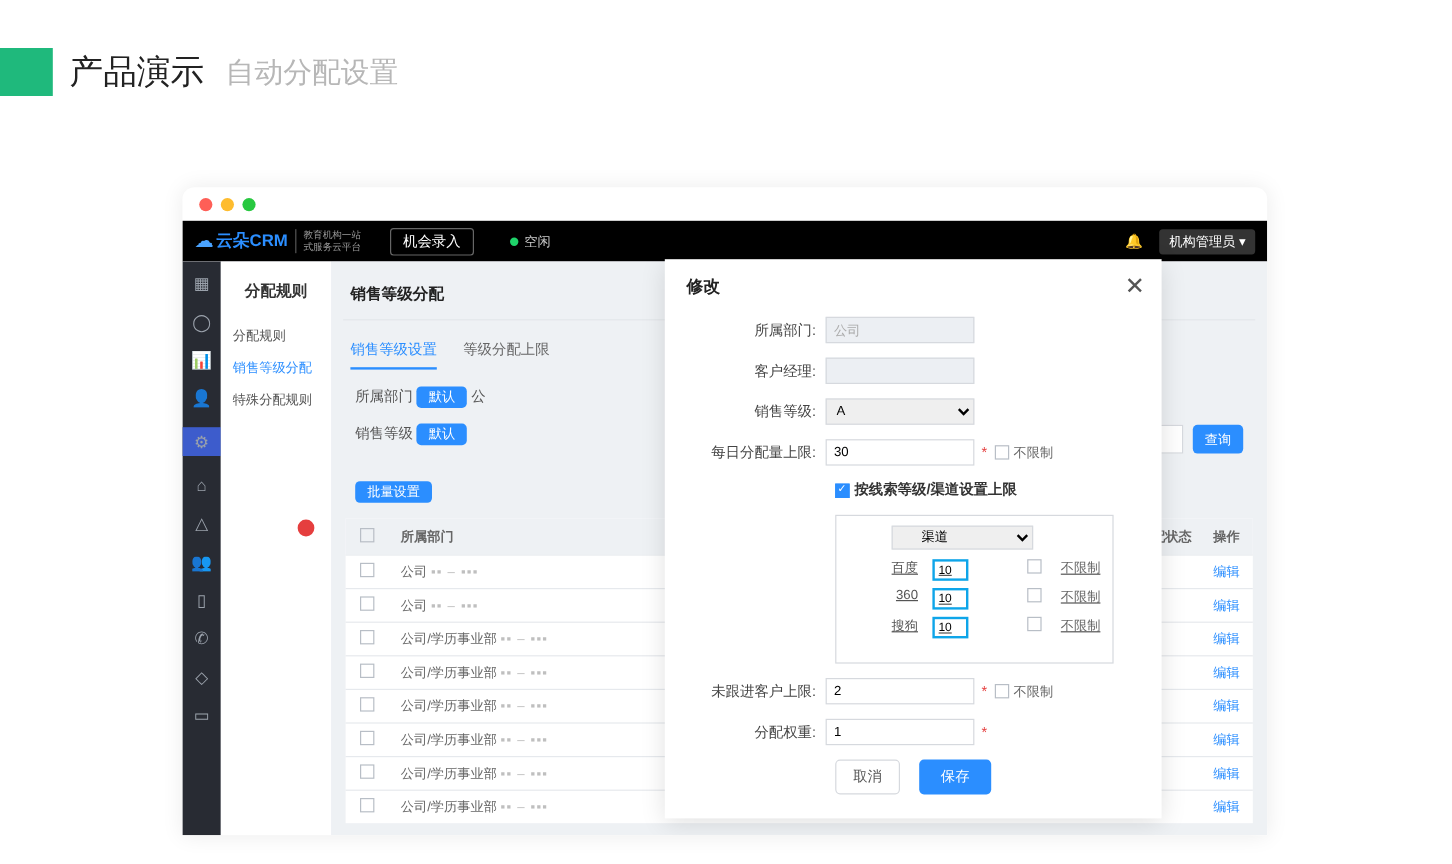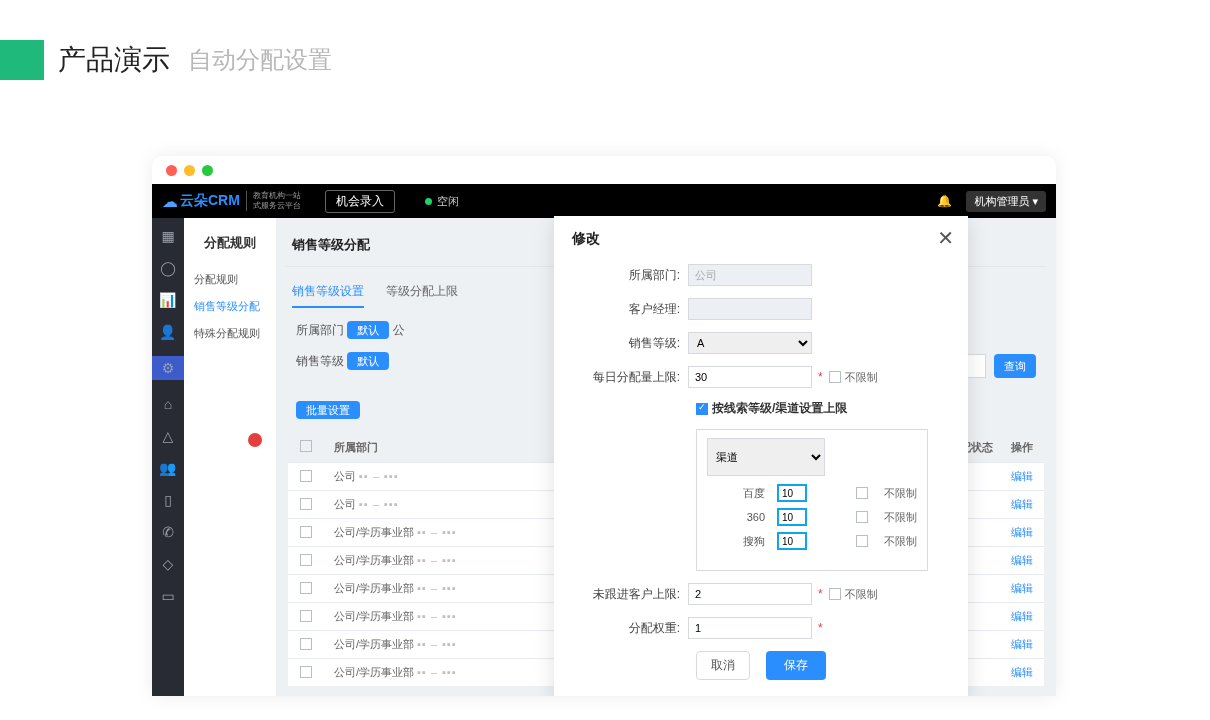--- a/index.html
+++ b/index.html
@@ -75,22 +75,22 @@
 .minp{border:1px solid #d6d9de;height:22px;width:124px;padding:0 6px;font-size:11px;background:#fff;}
 .minp.disabled{background:#eceff3;color:#aaa;}
 .msel{border:1px solid #d6d9de;height:22px;width:124px;font-size:11px;padding:0 4px;}
 .star{color:#e53e3e;margin:0 6px;}
 .tick{width:12px;height:12px;border:1px solid #b8bec6;display:inline-block;vertical-align:middle;margin-right:4px;}
 .tick.on{background:#2b8eff;border-color:#2b8eff;position:relative;}
 .tick.on::after{content:"✓";position:absolute;color:#fff;font-size:9px;left:1px;top:-2px;}
 .nolimit{font-size:11px;color:#666;}
 
 .channel-box{border:1px solid #d6d9de;margin-left:124px;width:232px;padding:8px 10px 14px;font-size:11px;color:#555;margin-bottom:12px;}
-.channel-sel{border:1px solid #d6d9de;height:38px;width:118px;font-size:11px;padding:0 4px;margin-bottom:8px;}
-.crow{display:flex;align-items:center;gap:12px;margin-bottom:6px;}
+.channel-sel{border:1px solid #d6d9de;height:20px;width:118px;font-size:11px;padding:0 20px;margin-bottom:8px;margin-left:36px;}
+.crow{display:flex;gap:12px;margin-bottom:6px;text-decoration:underline;}
 .crow .cname{width:58px;text-align:right;}
 .crow .cinp{border:2px solid #0ea5e9;width:30px;height:18px;font-size:10px;padding:0 3px;}
 
 .modal-actions { display:flex; gap:16px; justify-content:center; margin-top:8px;}
 .btn-cancel{border:1px solid #d6d9de;background:#fff;color:#555;padding:5px 14px;border-radius:4px;font-size:12px;cursor:pointer;}
 .btn-save{border:none;background:#2b8eff;color:#fff;padding:5px 18px;border-radius:4px;font-size:12px;cursor:pointer;}
 .blur { color:#bfbfbf; letter-spacing:1px;}
 </style>
 </head>
 <body>

